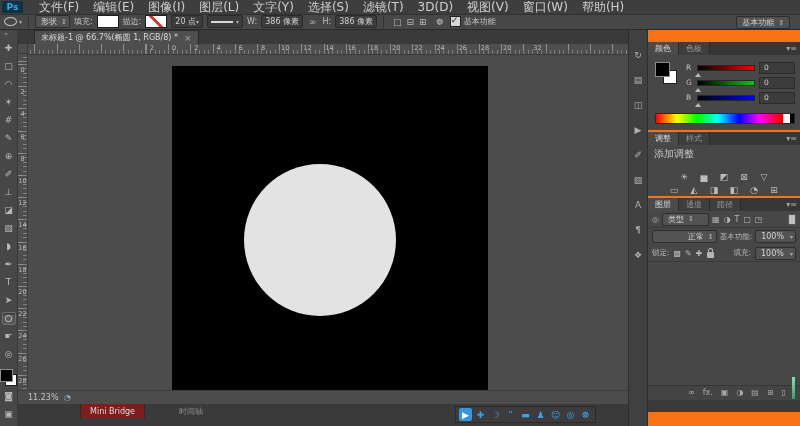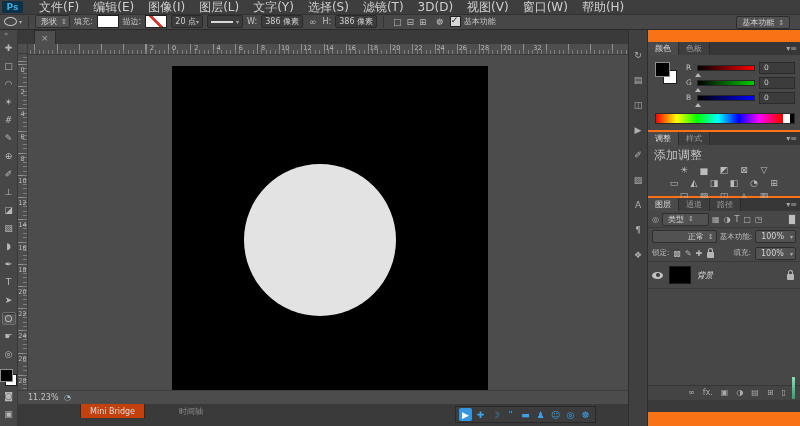--- a/index.html
+++ b/index.html
@@ -83,21 +83,21 @@
 
   
   .statusbar{position:absolute;left:18px;top:390px;width:610px;height:14px;background:#4c4c4c;border-top:1px solid #3e3e3e;
              display:flex;align-items:center;font-size:8px;color:#c2c2c2;box-sizing:border-box}
   .zoom-field{margin-left:10px;min-width:32px}
   .status-icon{color:#9fb4c6;font-size:8px;margin:0 4px}
   .doc-info-box{height:11px;background:#3d3d3d;border:1px solid #2c2c2c;display:flex;align-items:center;
                 padding:0 6px;gap:10px;min-width:122px;justify-content:center}
   .doc-arrow{font-size:6px;color:#b5b5b5}
   .bottomtabs{position:absolute;left:18px;top:404px;width:610px;height:22px;background:#3a3a3a}
-  .mb-tab{position:absolute;left:62px;top:0;height:14px;background:#c2410c;padding:0 9px;display:flex;align-items:center;
+  .mb-tab{position:absolute;left:62px;top:0;height:14px;background:#7f1d1d;padding:0 9px;display:flex;align-items:center;
           font-size:8px;color:#dcdcdc;border-left:1px solid #2b2b2b;border-right:1px solid #2b2b2b;white-space:nowrap}
   .tl-tab{position:absolute;left:152px;top:0;height:14px;padding:0 9px;display:flex;align-items:center;
           font-size:8px;color:#8e8e8e;white-space:nowrap}
   .nav-bar{position:absolute;left:437px;top:2px;height:15px;background:#3c3c3c;border:1px solid #2a2a2a;
            display:flex;align-items:center;padding:0 3px;gap:2px}
   .nav-icon{width:13px;height:13px;display:flex;align-items:center;justify-content:center;color:#3aa2ea;font-size:9px}
   .nav-icon.selected{background:#3596dd;color:#fff;border-radius:2px}
 
   
   .dock{position:absolute;left:628px;top:30px;width:20px;height:396px;background:#404040;
@@ -127,21 +127,21 @@
   .track.b{background:linear-gradient(to right,#000,#00f)}
   .track::after{content:"";position:absolute;left:-3px;bottom:-7px;border:3px solid transparent;border-bottom:4px solid #b8b8b8}
   .sl-value{width:30px;height:10px;background:#3c3c3c;border:1px solid #2b2b2b;font-size:7.5px;color:#cfcfcf;
             display:flex;align-items:center;padding-left:4px}
   .spectrum{position:absolute;left:7px;bottom:6px;width:138px;height:9px;border:1px solid #2a2a2a;
     background:linear-gradient(to right,#f00 0%,#ff0 15%,#0f0 30%,#0ff 45%,#00f 60%,#f0f 75%,#f00 90%,#f00 100%)}
   .spec-white{position:absolute;right:4px;top:0;width:7px;height:100%;background:#fff}
   .spec-black{position:absolute;right:0;top:0;width:4px;height:100%;background:#000}
 
   .adj-content{height:50px;padding-top:1px}
-  .add-label{font-size:12px;color:#c4c4c4;margin:1px 0 0 6px}
+  .add-label{font-size:10px;color:#c4c4c4;margin:1px 0 10px 6px}
   .adj-row{display:flex;justify-content:center;gap:7px;height:12px;margin-bottom:1px}
   .adj-icon{width:13px;height:12px;display:flex;align-items:center;justify-content:center;font-size:9px;color:#bcbcbc}
 
   .layers-panel{display:flex;flex-direction:column;height:214px}
   .filter-row{height:16px;display:flex;align-items:center;padding:0 4px;gap:3px;border-bottom:1px solid #3a3a3a}
   .magnifier{font-size:8px;color:#b0b0b0}
   .kind-dd{width:38px;height:11px}
   .filter-icons{display:flex;align-items:center;gap:4px}
   .filter-icon{font-size:8px;color:#b5b5b5}
   .filter-toggle{margin-left:auto;width:6px;height:9px;background:#c0c0c0;border:1px solid #555}
@@ -239,20 +239,21 @@
       <span class="opt-label">基本功能</span>
     </div>
     <div class="workspace-btn">
       <span>基本功能</span>
       <span class="spin">↕</span>
     </div>
   </div>
 
   <div class="tabbar">
     <div class="doc-tab">
+      <span>未标题-1 @ 66.7%(椭圆 1, RGB/8) *</span>
       <span class="tab-close">×</span>
     </div>
   </div>
 
   <div class="toolbar">
     <span class="toolbar-collapse">»</span>
     <div class="tools-list">
 
     <div class="tool">✚</div>
         <div class="tool">□</div>
@@ -486,26 +487,20 @@
             <span class="lock-icon">✎</span>
             <span class="lock-icon">✚</span>
           </span>
         <span class="padlock"></span>
         <span class="small-label" style="margin-left:auto">填充:</span>
         <div class="dd pct-dd">
           <span>100%</span>
           <span class="caret">▾</span>
         </div>
       </div>
-      <div class="layer-row">
-        <span class="eye"></span>
-        <span class="thumb black"></span>
-        <span class="layer-name italic">背景</span>
-        <span class="padlock row-lock"></span>
-      </div>
       <div class="layers-empty"></div>
       <div class="layers-buttons">
 
       <span class="lbtn">∞</span>
           <span class="lbtn">fx.</span>
           <span class="lbtn">▣</span>
           <span class="lbtn">◑</span>
           <span class="lbtn">▤</span>
           <span class="lbtn">⊞</span>
           <span class="lbtn">▯</span>

